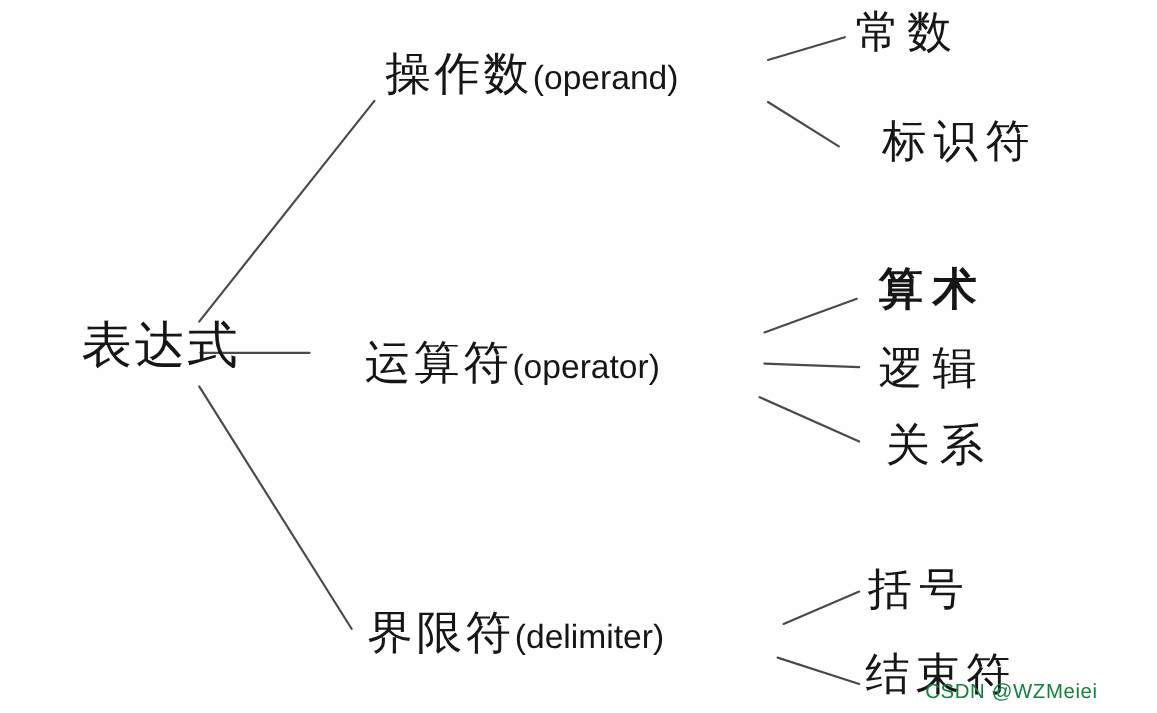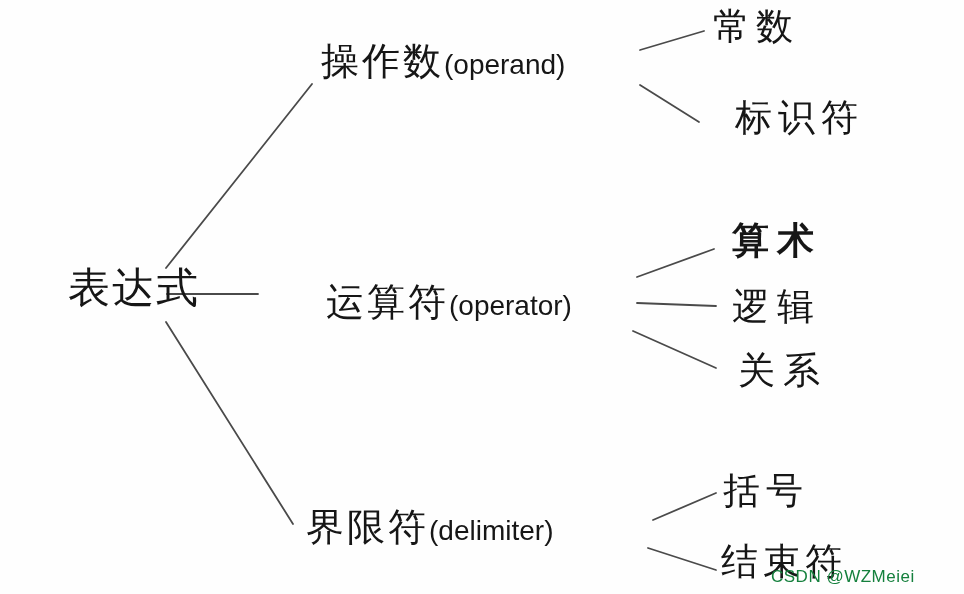--- a/index.html
+++ b/index.html
@@ -82,21 +82,21 @@
       <line x1="648" y1="548" x2="716" y2="570"></line>
     </g>
   </svg>
 
   <div class="node root-label" style="left:20px; top:267px;margin-left:48px;">表达式</div>
 
   <div class="node branch-label" style="left:321px; top:42px;">
     <span class="zh">操作数</span><span class="en">(operand)</span>
   </div>
 
-  <div class="node branch-label" style="left:304px; top:283px;margin-left:22px;">
+  <div class="node branch-label" style="left:304px; top:283px;">
     <span class="zh">运算符</span><span class="en">(operator)</span>
   </div>
 
   <div class="node leaf-label ls-6" style="left:713px; top:8px;">常数</div>
 
   <div class="node branch-label" style="left:306px; top:508px;">
     <span class="zh">界限符</span><span class="en">(delimiter)</span>
   </div>
   <div class="node leaf-label ls-6" style="left:735px; top:99px;">标识符</div>
 

